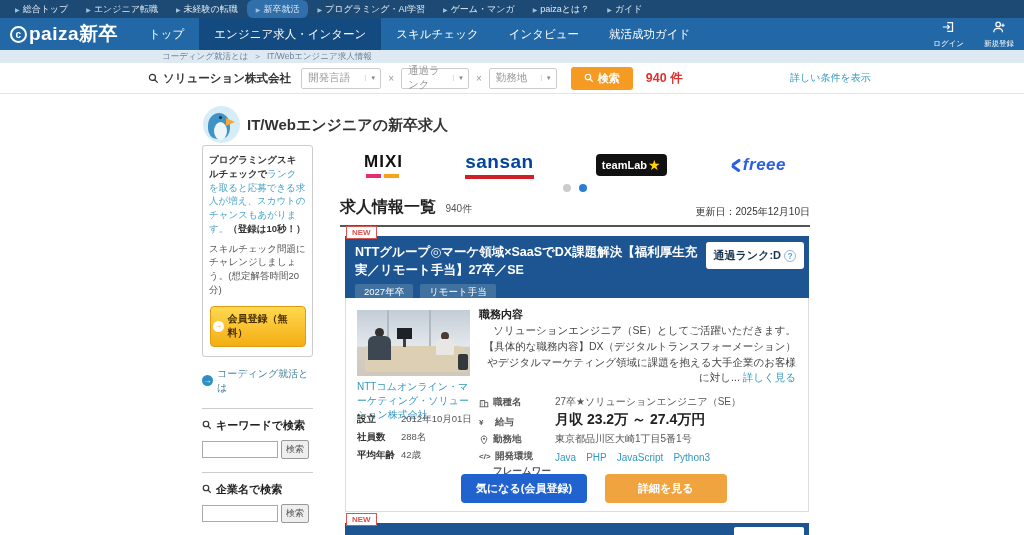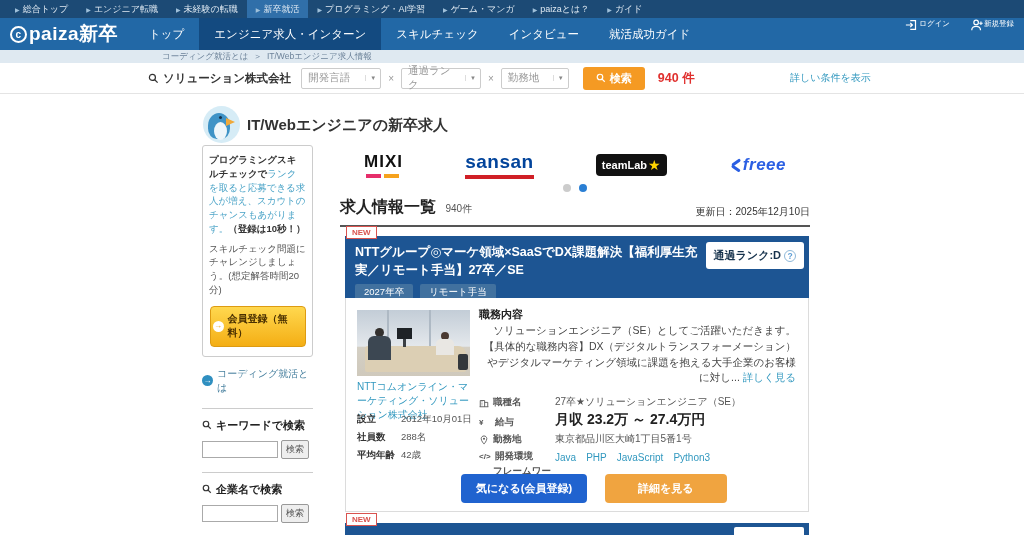--- a/index.html
+++ b/index.html
@@ -3,31 +3,31 @@
 <meta charset="utf-8">
 <style>
   * { margin:0; padding:0; box-sizing:border-box; }
   html,body { width:1024px; height:535px; }
   body { font-family:"Liberation Sans","DejaVu Sans",sans-serif; background:#fff; }
   #app { position:relative; width:1024px; height:535px; overflow:hidden; background:#fff; }
 
   
   #topbar { position:absolute; top:0; left:0; right:0; height:18px; background:#1c4a75; display:flex; align-items:stretch; padding-left:6px; }
   .ut-item { display:flex; align-items:center; gap:3px; padding:0 9px; font-size:9px; color:#dfe9f2; cursor:pointer; white-space:nowrap; }
-  .ut-item.active { background:#306fa9; }
+  .ut-item.active { background:#306fa9;border-radius:6px; }
   .ut-caret { font-size:6px; color:#9fc0da; }
 
   
   #mainnav { position:absolute; top:18px; left:0; right:0; height:32px; background:#2268a6; display:flex; align-items:stretch; }
   .logo { display:flex; align-items:center; padding:0 16px 0 10px; color:#fff; font-weight:bold; font-size:19px; letter-spacing:.5px; }
   .logo-mark { display:inline-flex; align-items:center; justify-content:center; width:17px; height:17px; border:2.5px solid #fff; border-radius:50%; margin-right:2px; font-size:10px; font-weight:bold; color:#fff; }
   .nav-tab { display:flex; align-items:center; padding:0 15px; color:#fff; font-size:11.5px; cursor:pointer; white-space:nowrap; }
   .nav-tab.active { background:#134a80; }
   .nav-right { margin-left:auto; display:flex; align-items:stretch; }
-  .nav-util { display:flex; flex-direction:row; justify-content:center; padding:0 10px; color:#fff; cursor:pointer; }
+  .nav-util { display:flex; flex-direction:column; align-items:center; justify-content:center; padding:0 10px; color:#fff; cursor:pointer; }
   .nav-util svg { width:14px; height:14px; }
   .nav-util .nv-label { font-size:7.5px; margin-top:1px; }
 
   
   #breadcrumb { position:absolute; top:50px; left:0; right:0; height:13px; background:#dfe9f1; display:flex; align-items:center; padding-left:162px; font-size:8.5px; color:#6c8299; gap:5px; }
   #breadcrumb .bc-link { cursor:pointer; }
 
   
   #filterbar { position:absolute; top:63px; left:0; right:0; height:31px; background:#fff; border-bottom:1px solid #e4e4e4; display:flex; align-items:center; padding-left:148px; }
   .fb-label { display:flex; align-items:center; gap:4px; font-size:11.5px; font-weight:bold; color:#333; margin-right:10px; }
@@ -229,21 +229,21 @@
           <circle cx="8" cy="8" r="5.5" fill="none" stroke="currentColor" stroke-width="2.2"></circle>
           <line x1="12.2" y1="12.2" x2="17.5" y2="17.5" stroke="currentColor" stroke-width="2.2"></line>
         </svg>
       <span>ソリューション株式会社</span>
     </div>
     <div class="fb-select" style="width:80px">
         <span>開発言語</span>
         <span class="fb-caret">▼</span>
       </div>
     <span class="fb-x">×</span>
-    <div class="fb-select" style="width:80px">
+    <div class="fb-select" style="width:68px">
         <span>通過ランク</span>
         <span class="fb-caret">▼</span>
       </div>
     <span class="fb-x">×</span>
     <div class="fb-select" style="width:68px">
         <span>勤務地</span>
         <span class="fb-caret">▼</span>
       </div>
     <div class="fb-btn">
       <svg viewBox="0 0 20 20">

